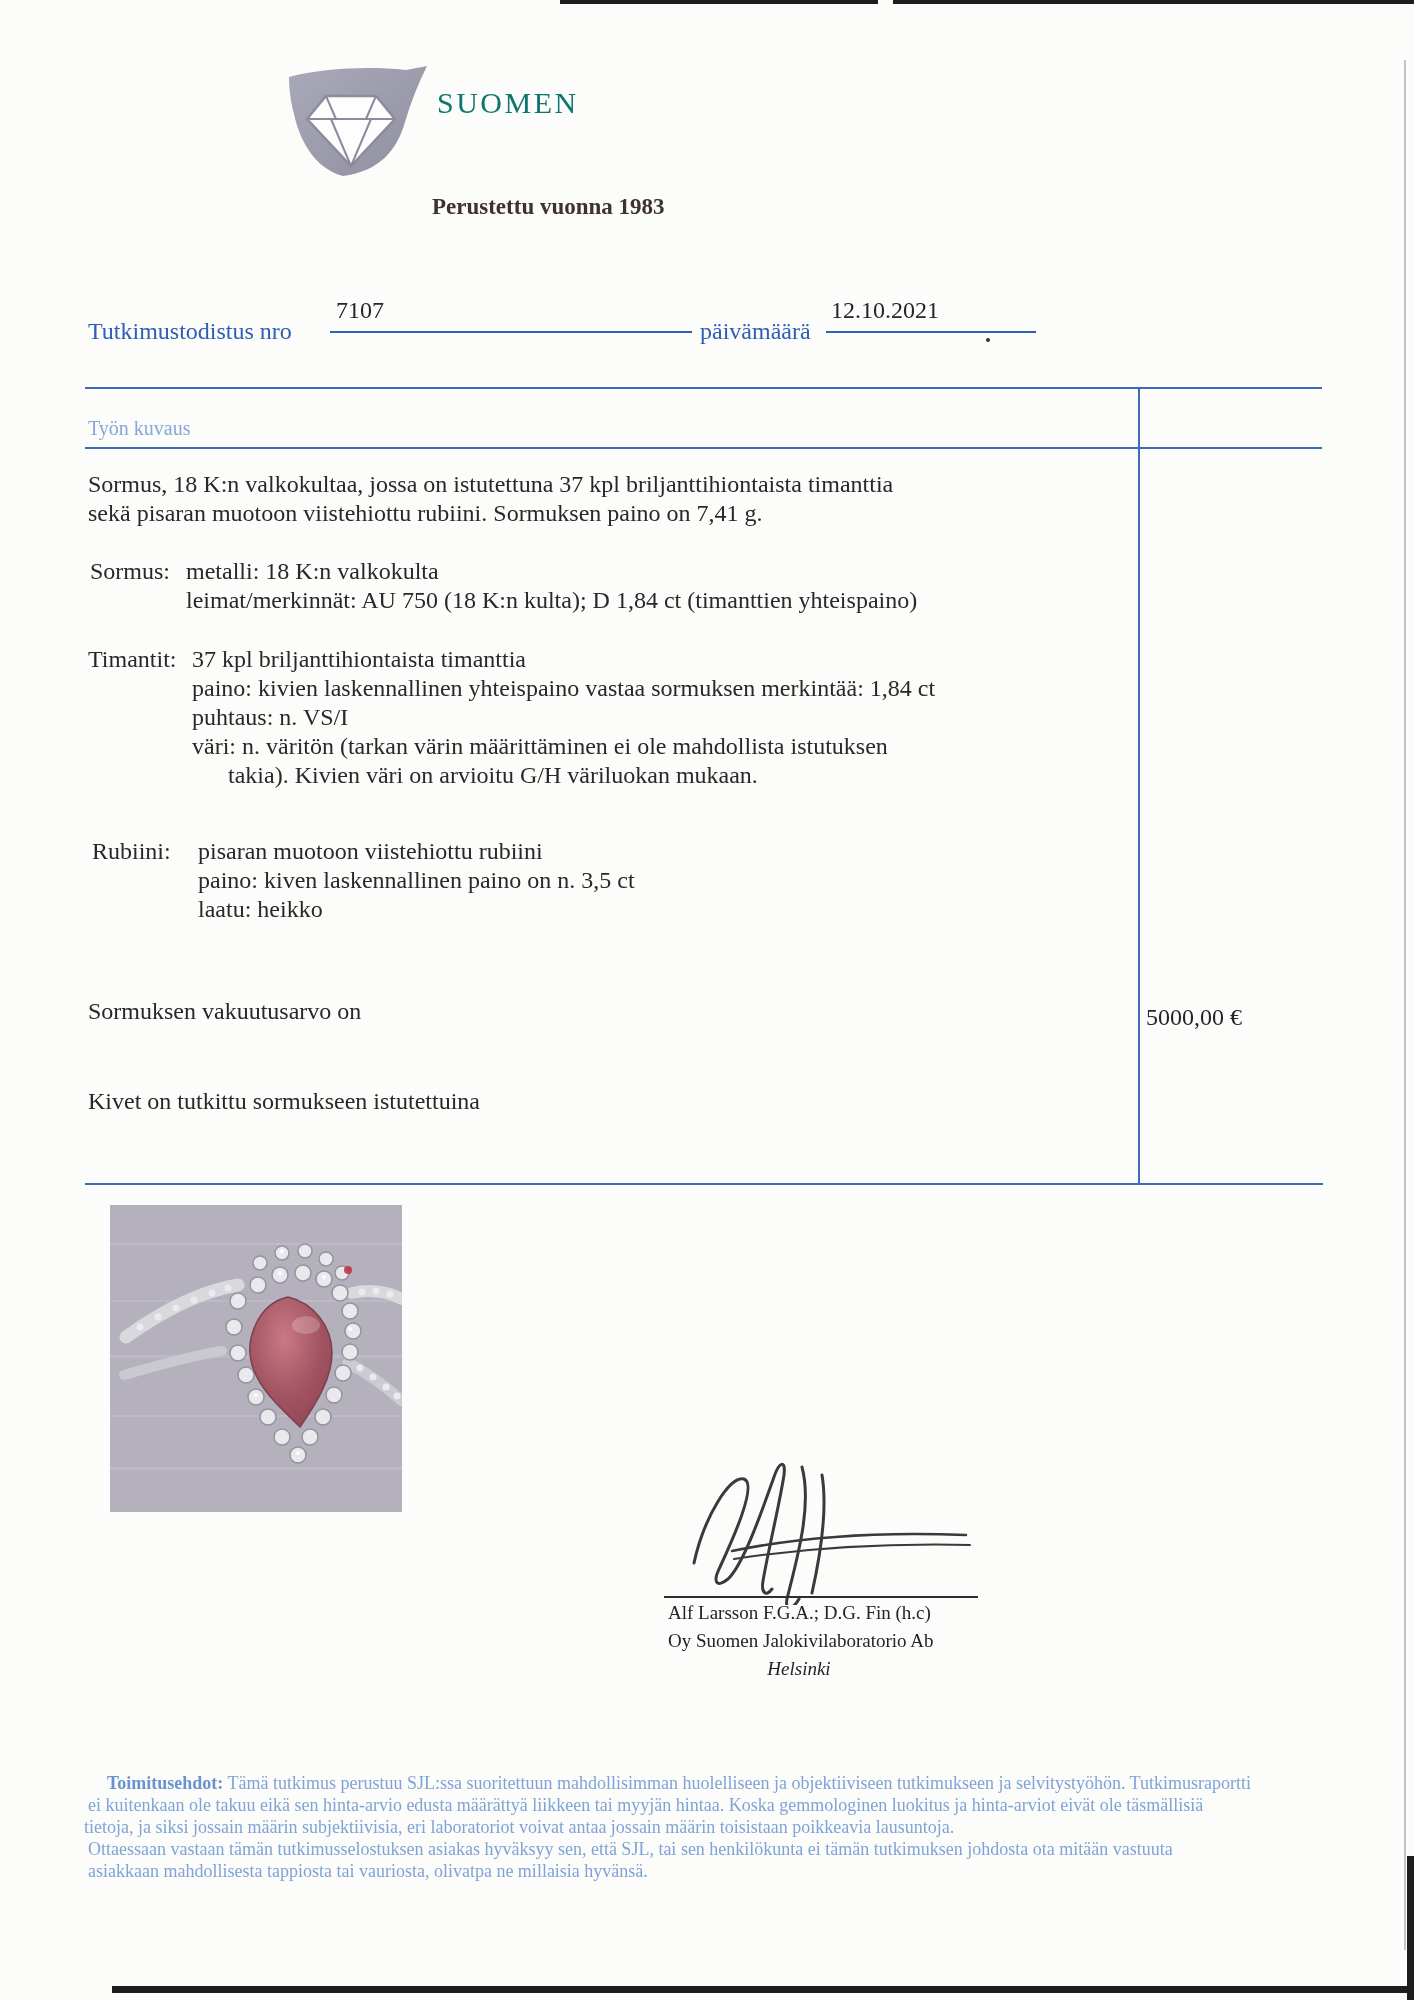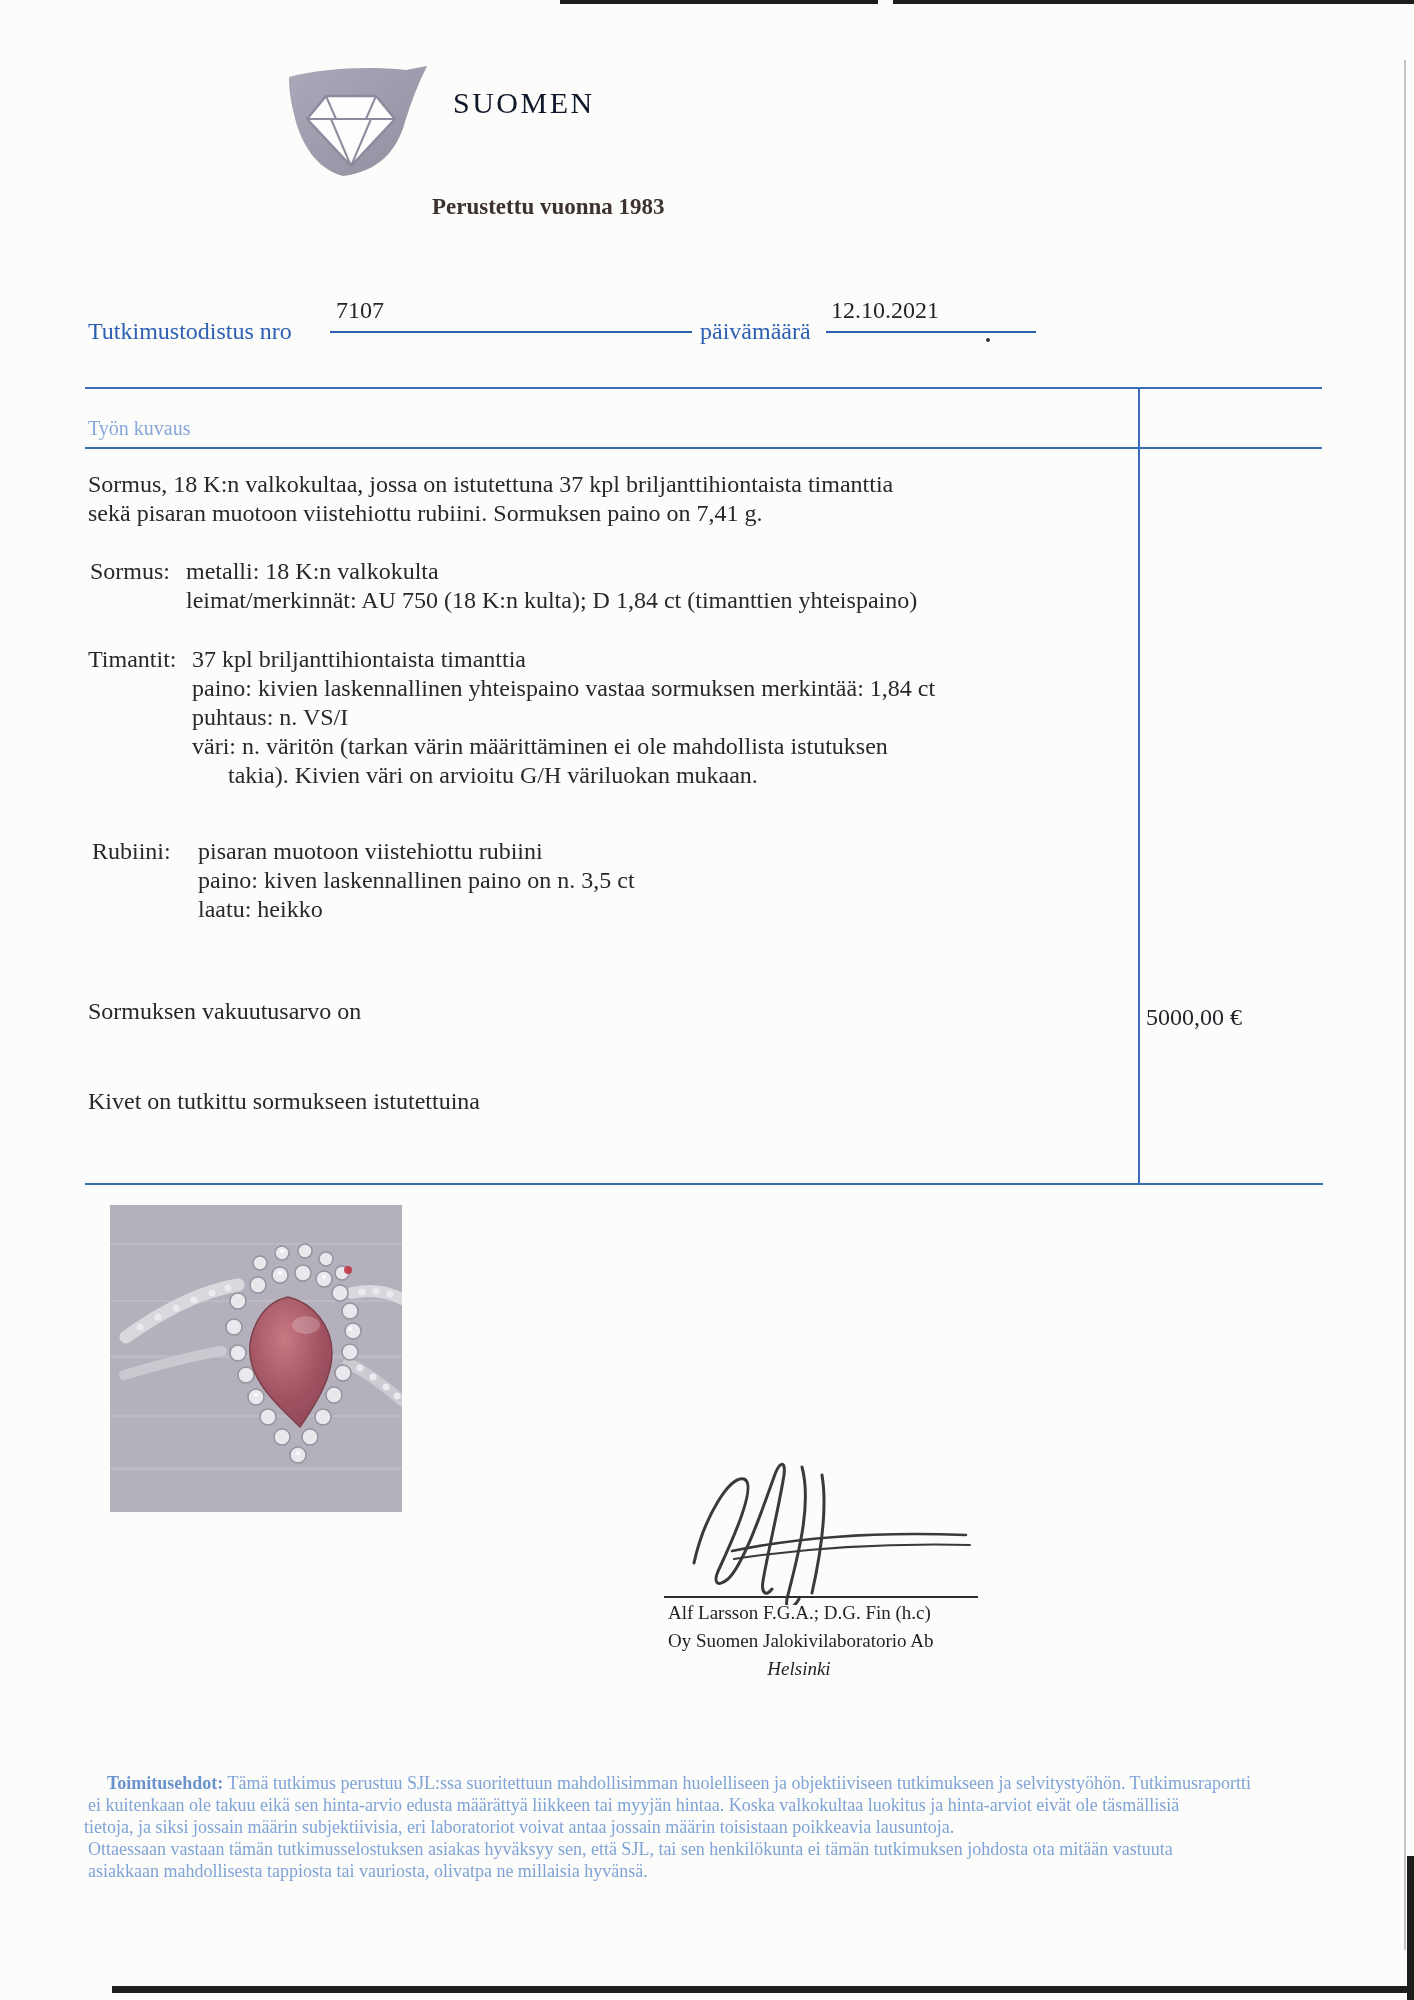--- a/index.html
+++ b/index.html
@@ -3,21 +3,21 @@
 <meta charset="utf-8">
 <style>
   html,body{margin:0;padding:0;background:#ffffff;}
   .doc{position:relative;width:1414px;height:2000px;background:#fcfcfa;
        font-family:"Liberation Serif", serif;overflow:hidden;color:#282828;}
   .abs{position:absolute;white-space:nowrap;}
   .body-text{font-size:24px;color:#282828;}
   .value-text{font-size:24px;color:#24242c;}
   .blue-label{font-size:24px;color:#2d5fb3;margin-top:20px;}
   .work-label{font-size:20px;color:#87a6da;}
-  .org-name{font-size:30px;letter-spacing:2.5px;color:#0f172a;margin-left:16px;}
+  .org-name{font-size:30px;letter-spacing:2.5px;color:#0f766e;}
   .founded{font-size:23px;font-weight:bold;color:#3d3232;}
   .hline{position:absolute;background:#3a6cb8;height:2px;}
   .vline{position:absolute;background:#3a6cb8;width:2px;}
   .uline{position:absolute;background:#2d5fb3;height:2px;}
   .sig-text{font-size:19px;color:#23232a;text-align:right;}
   .terms-line{font-size:18px;color:#7fa3d6;}
   .terms-bold{font-weight:bold;color:#6a92cc;margin-left:19px;}
   .artifact{position:absolute;background:#1d1d1d;}
   .photo{position:absolute;left:110px;top:1205px;width:292px;height:307px;}
 </style>
@@ -174,18 +174,18 @@
       <path d="M62,106 C120,94 200,86 296,90" stroke-width="2.5"></path>
       <path d="M64,114 C130,104 210,98 300,100" stroke-width="2"></path>
     </g>
   </svg>
   <div class="abs" style="left:664px;top:1596px;width:314px;height:2px;background:#2e2e2e;"></div>
   <div class="abs sig-text" style="left:668px;top:1602px;">Alf Larsson F.G.A.; D.G. Fin (h.c)</div>
   <div class="abs sig-text" style="left:668px;top:1630px;">Oy Suomen Jalokivilaboratorio Ab</div>
   <div class="abs sig-text" style="left:668px;top:1658px;width:262px;text-align:center;font-style:italic;">Helsinki</div>
 
   <div class="abs terms-line" style="left:88px;top:1773px;"><span class="terms-bold">Toimitusehdot:</span><span> Tämä tutkimus perustuu SJL:ssa suoritettuun mahdollisimman huolelliseen ja objektiiviseen tutkimukseen ja selvitystyöhön. Tutkimusraportti</span></div>
-  <div class="abs terms-line" style="left:88px;top:1795px;">ei kuitenkaan ole takuu eikä sen hinta-arvio edusta määrättyä liikkeen tai myyjän hintaa. Koska valkokultaa luokitus ja hinta-arviot eivät ole täsmällisiä</div>
+  <div class="abs terms-line" style="left:88px;top:1795px;">ei kuitenkaan ole takuu eikä sen hinta-arvio edusta määrättyä liikkeen tai myyjän hintaa. Koska gemmologinen luokitus ja hinta-arviot eivät ole täsmällisiä</div>
   <div class="abs terms-line" style="left:84px;top:1817px;">tietoja, ja siksi jossain määrin subjektiivisia, eri laboratoriot voivat antaa jossain määrin toisistaan poikkeavia lausuntoja.</div>
   <div class="abs terms-line" style="left:88px;top:1839px;">Ottaessaan vastaan tämän tutkimusselostuksen asiakas hyväksyy sen, että SJL, tai sen henkilökunta ei tämän tutkimuksen johdosta ota mitään vastuuta</div>
   <div class="abs terms-line" style="left:88px;top:1861px;">asiakkaan mahdollisesta tappiosta tai vauriosta, olivatpa ne millaisia hyvänsä.</div>
 
 </div>
 
 </body></html>

